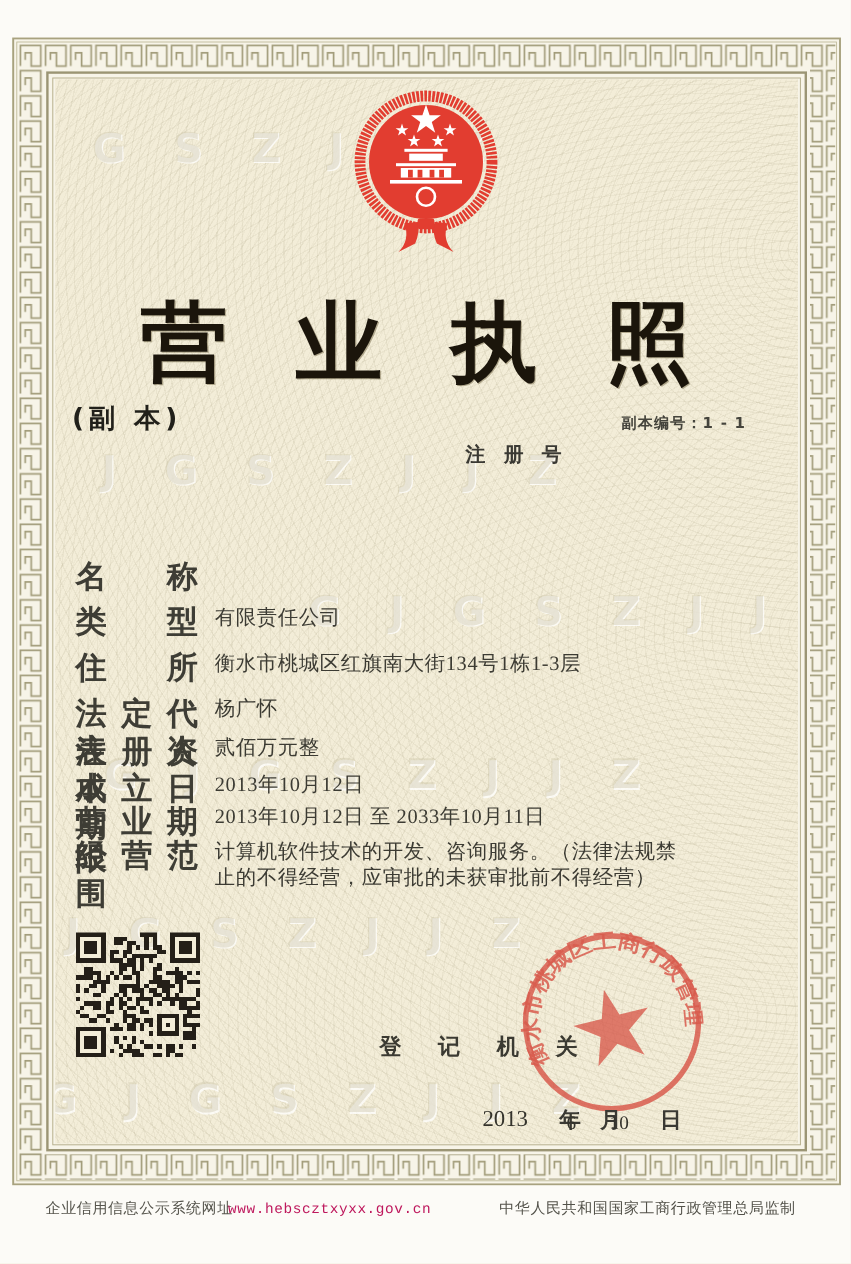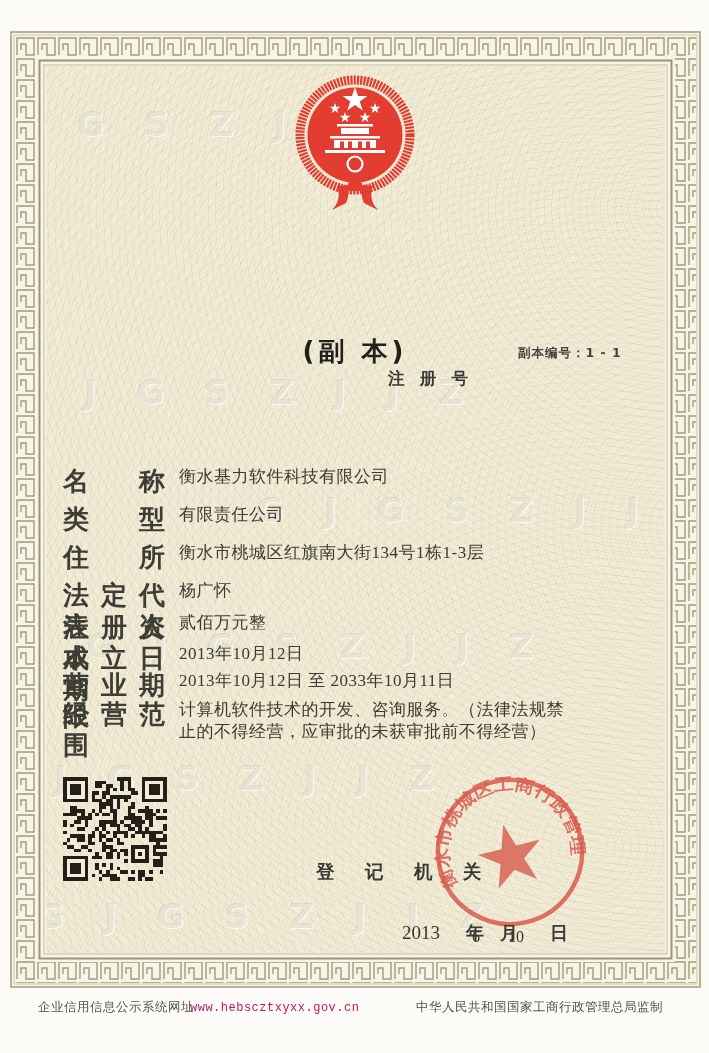--- a/index.html
+++ b/index.html
@@ -33,22 +33,22 @@
   }
   
   .layer{position:absolute;inset:0;z-index:3;}
   .emblem{position:absolute;left:292px;top:72px;width:126px;height:152px;}
   .title{
     position:absolute;left:60px;top:238px;width:590px;text-align:center;
     font-size:72px;font-weight:900;letter-spacing:16px;color:#1b150b;
     text-shadow:1px 1px 0 rgba(60,45,10,.35);
   }
   .subtitle{
-    position:absolute;left:60px;top:334px;width:590px;text-align:center;
-    font-size:26px;font-weight:800;letter-spacing:4px;color:#21201a;
+    position:absolute;left:60px;top:334px;width:590px;
+    font-size:22px;font-weight:800;letter-spacing:4px;color:#21201a;
   }
   .copy-no{position:absolute;left:518px;top:345px;font-size:12.5px;font-weight:700;
     letter-spacing:1px;color:#45443c;}
   .reg-row{position:absolute;left:388px;top:368px;display:flex;align-items:baseline;}
   .reg-label{display:inline-block;width:80px;text-align:justify;text-align-last:justify;
     font-size:16.5px;font-weight:600;color:#3a3933;}
   .reg-value{margin-left:14px;font-family:"Liberation Serif","DejaVu Serif",serif;
     font-size:17.5px;letter-spacing:1.5px;color:#2e2d27;}
   
   .frow{position:absolute;left:63px;display:flex;align-items:flex-start;}
@@ -143,30 +143,30 @@
       <rect x="66" y="69.5" width="4" height="6.5"></rect>
       <rect x="74" y="69.5" width="4" height="6.5"></rect>
     </g>
     <circle cx="63" cy="92" r="7.5" fill="none" stroke="#ffffff" stroke-width="2.2"></circle>
 
     <path d="M45 114 Q50 128 40 138 L54 131 Q58 122 56 113 Z" fill="#e23d30"></path>
     <path d="M81 114 Q76 128 86 138 L72 131 Q68 122 70 113 Z" fill="#e23d30"></path>
     <rect x="56" y="110" width="14" height="9" rx="2" fill="#e23d30"></rect>
   </svg>
 
+  <div class="title">营 业 执 照</div>
   <div class="subtitle">(副  本)</div>
   <div class="copy-no">副本编号：1 - 1</div>
 
   <div class="reg-row">
     <span class="reg-label">注 册 号</span>
   </div>
 
   <div class="frow" style="top:466px">
     <span class="flabel">名 称</span>
-    <span class="fvalue">衡水基力软件科技有限公司</span>
   </div>
   <div class="frow" style="top:504px">
     <span class="flabel">类 型</span>
     <span class="fvalue">有限责任公司</span>
   </div>
   <div class="frow" style="top:542px">
     <span class="flabel">住 所</span>
     <span class="fvalue">衡水市桃城区红旗南大街134号1栋1-3层</span>
   </div>
   <div class="frow" style="top:580px">

